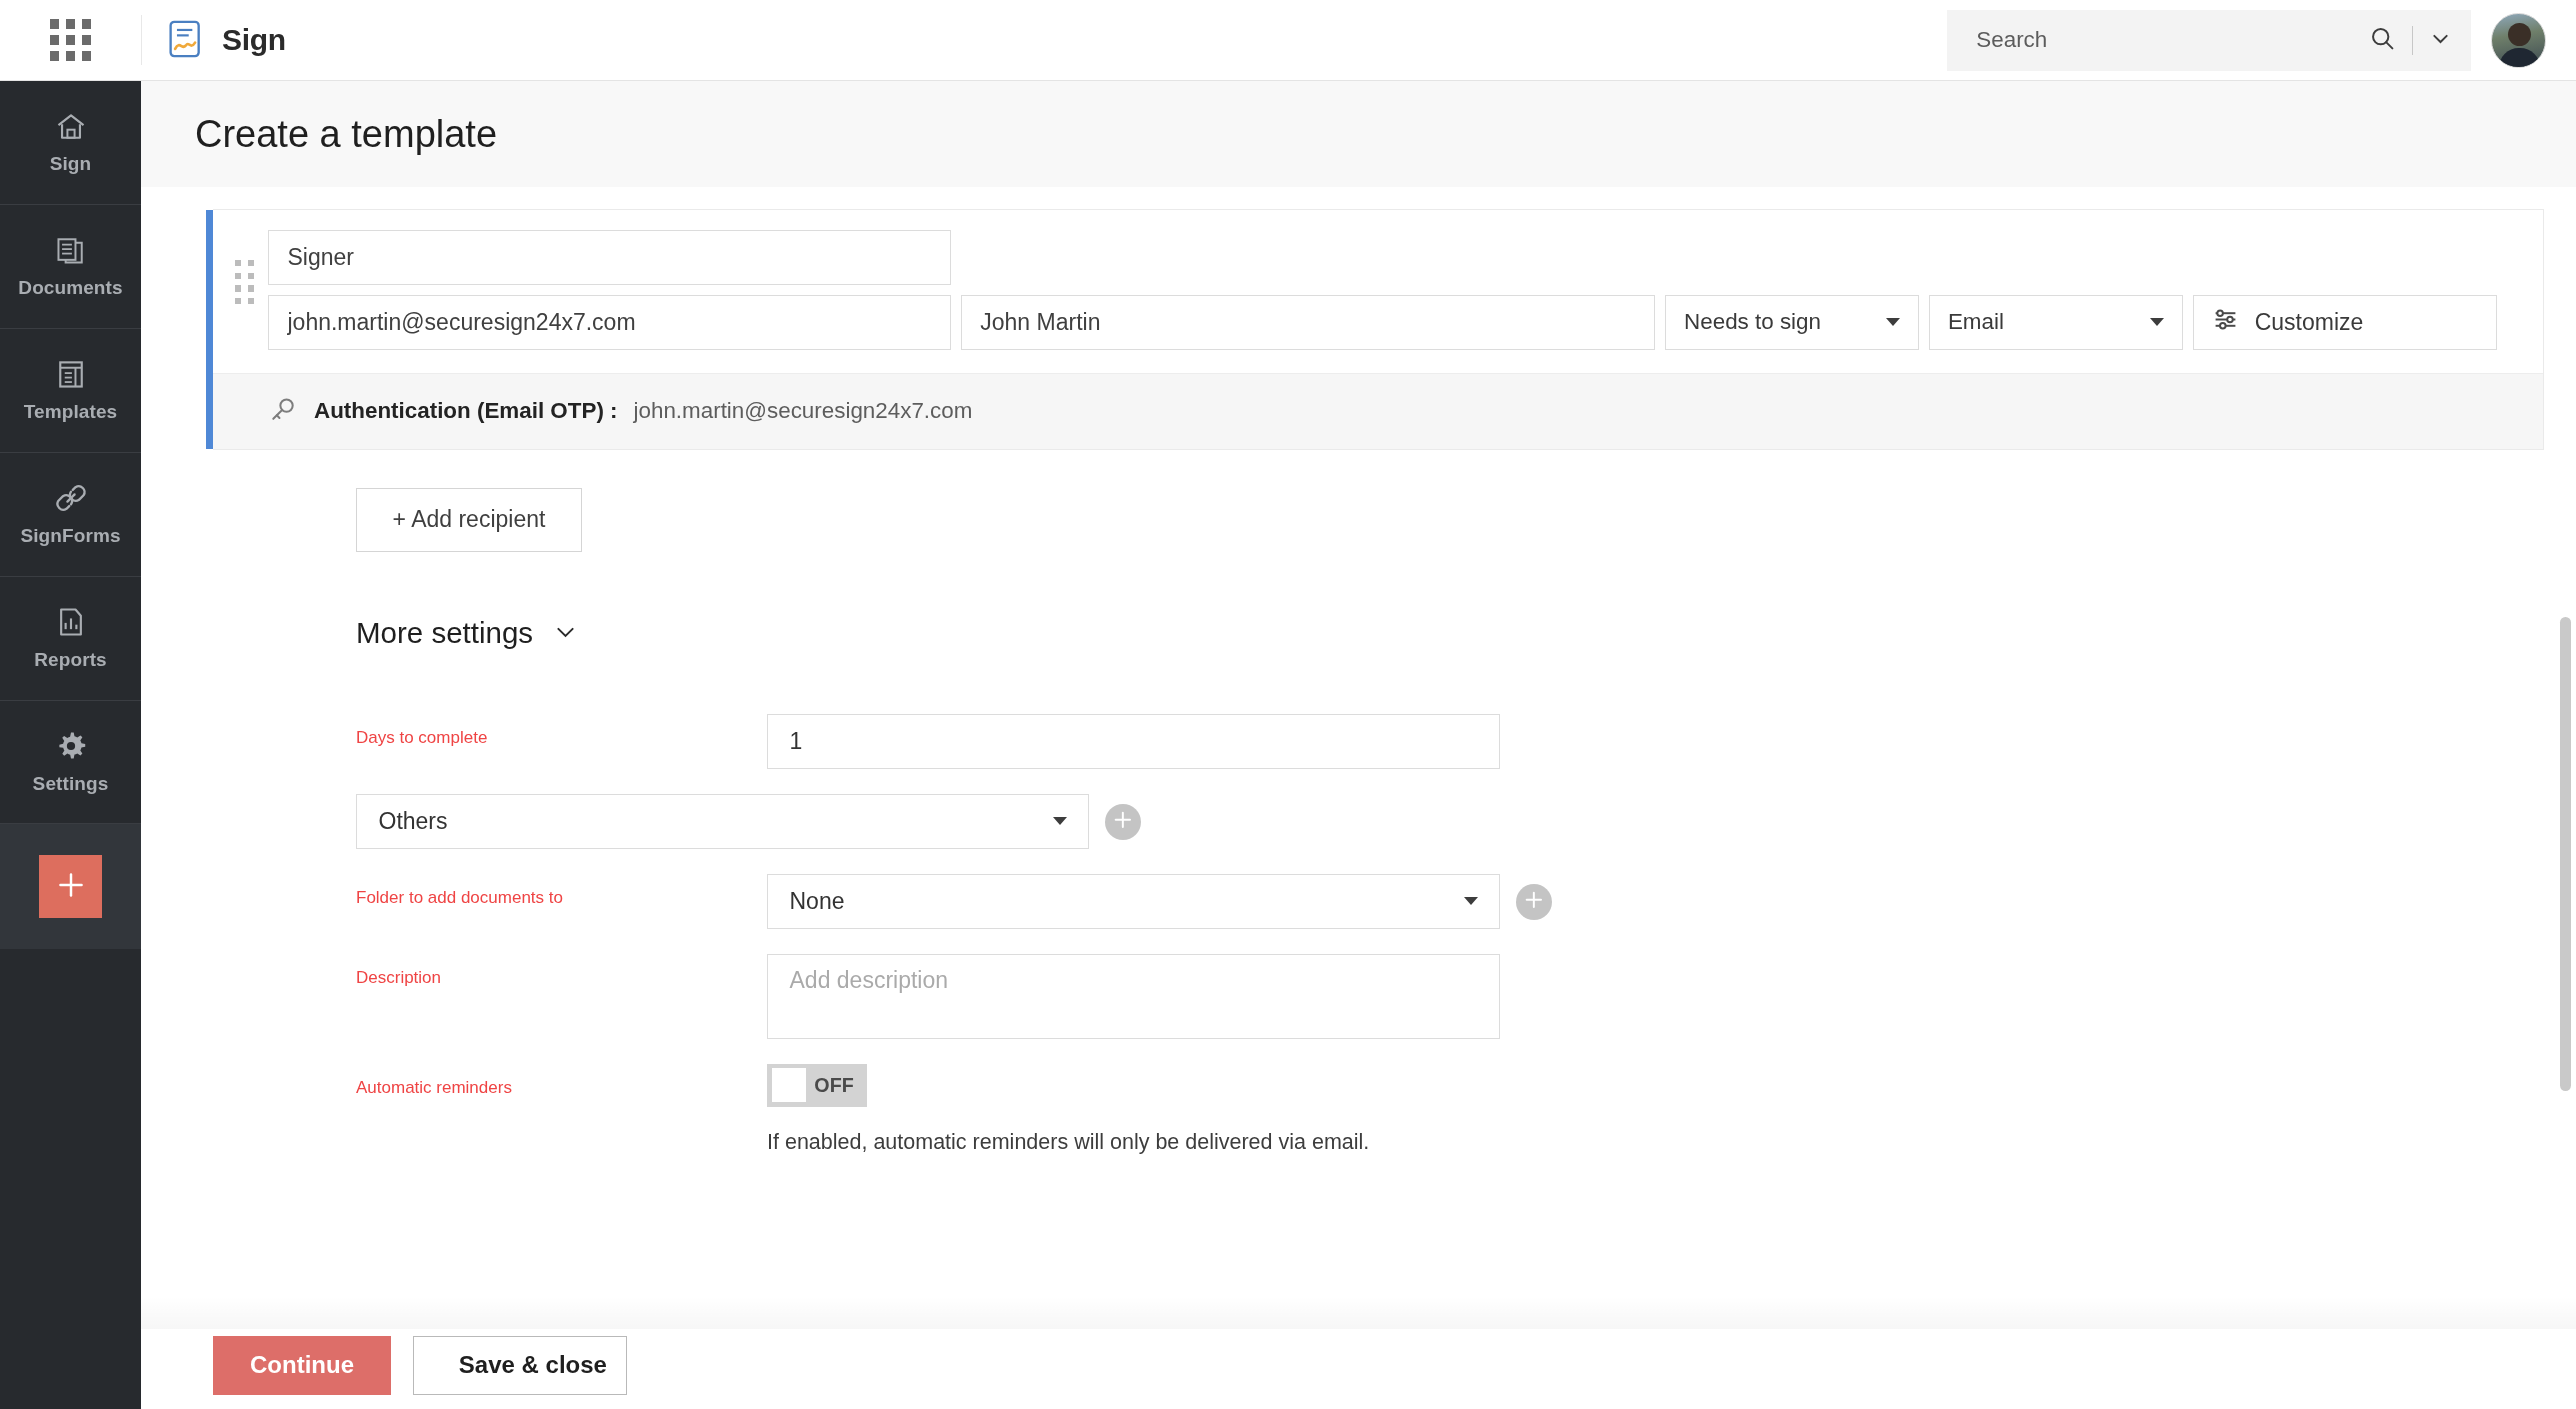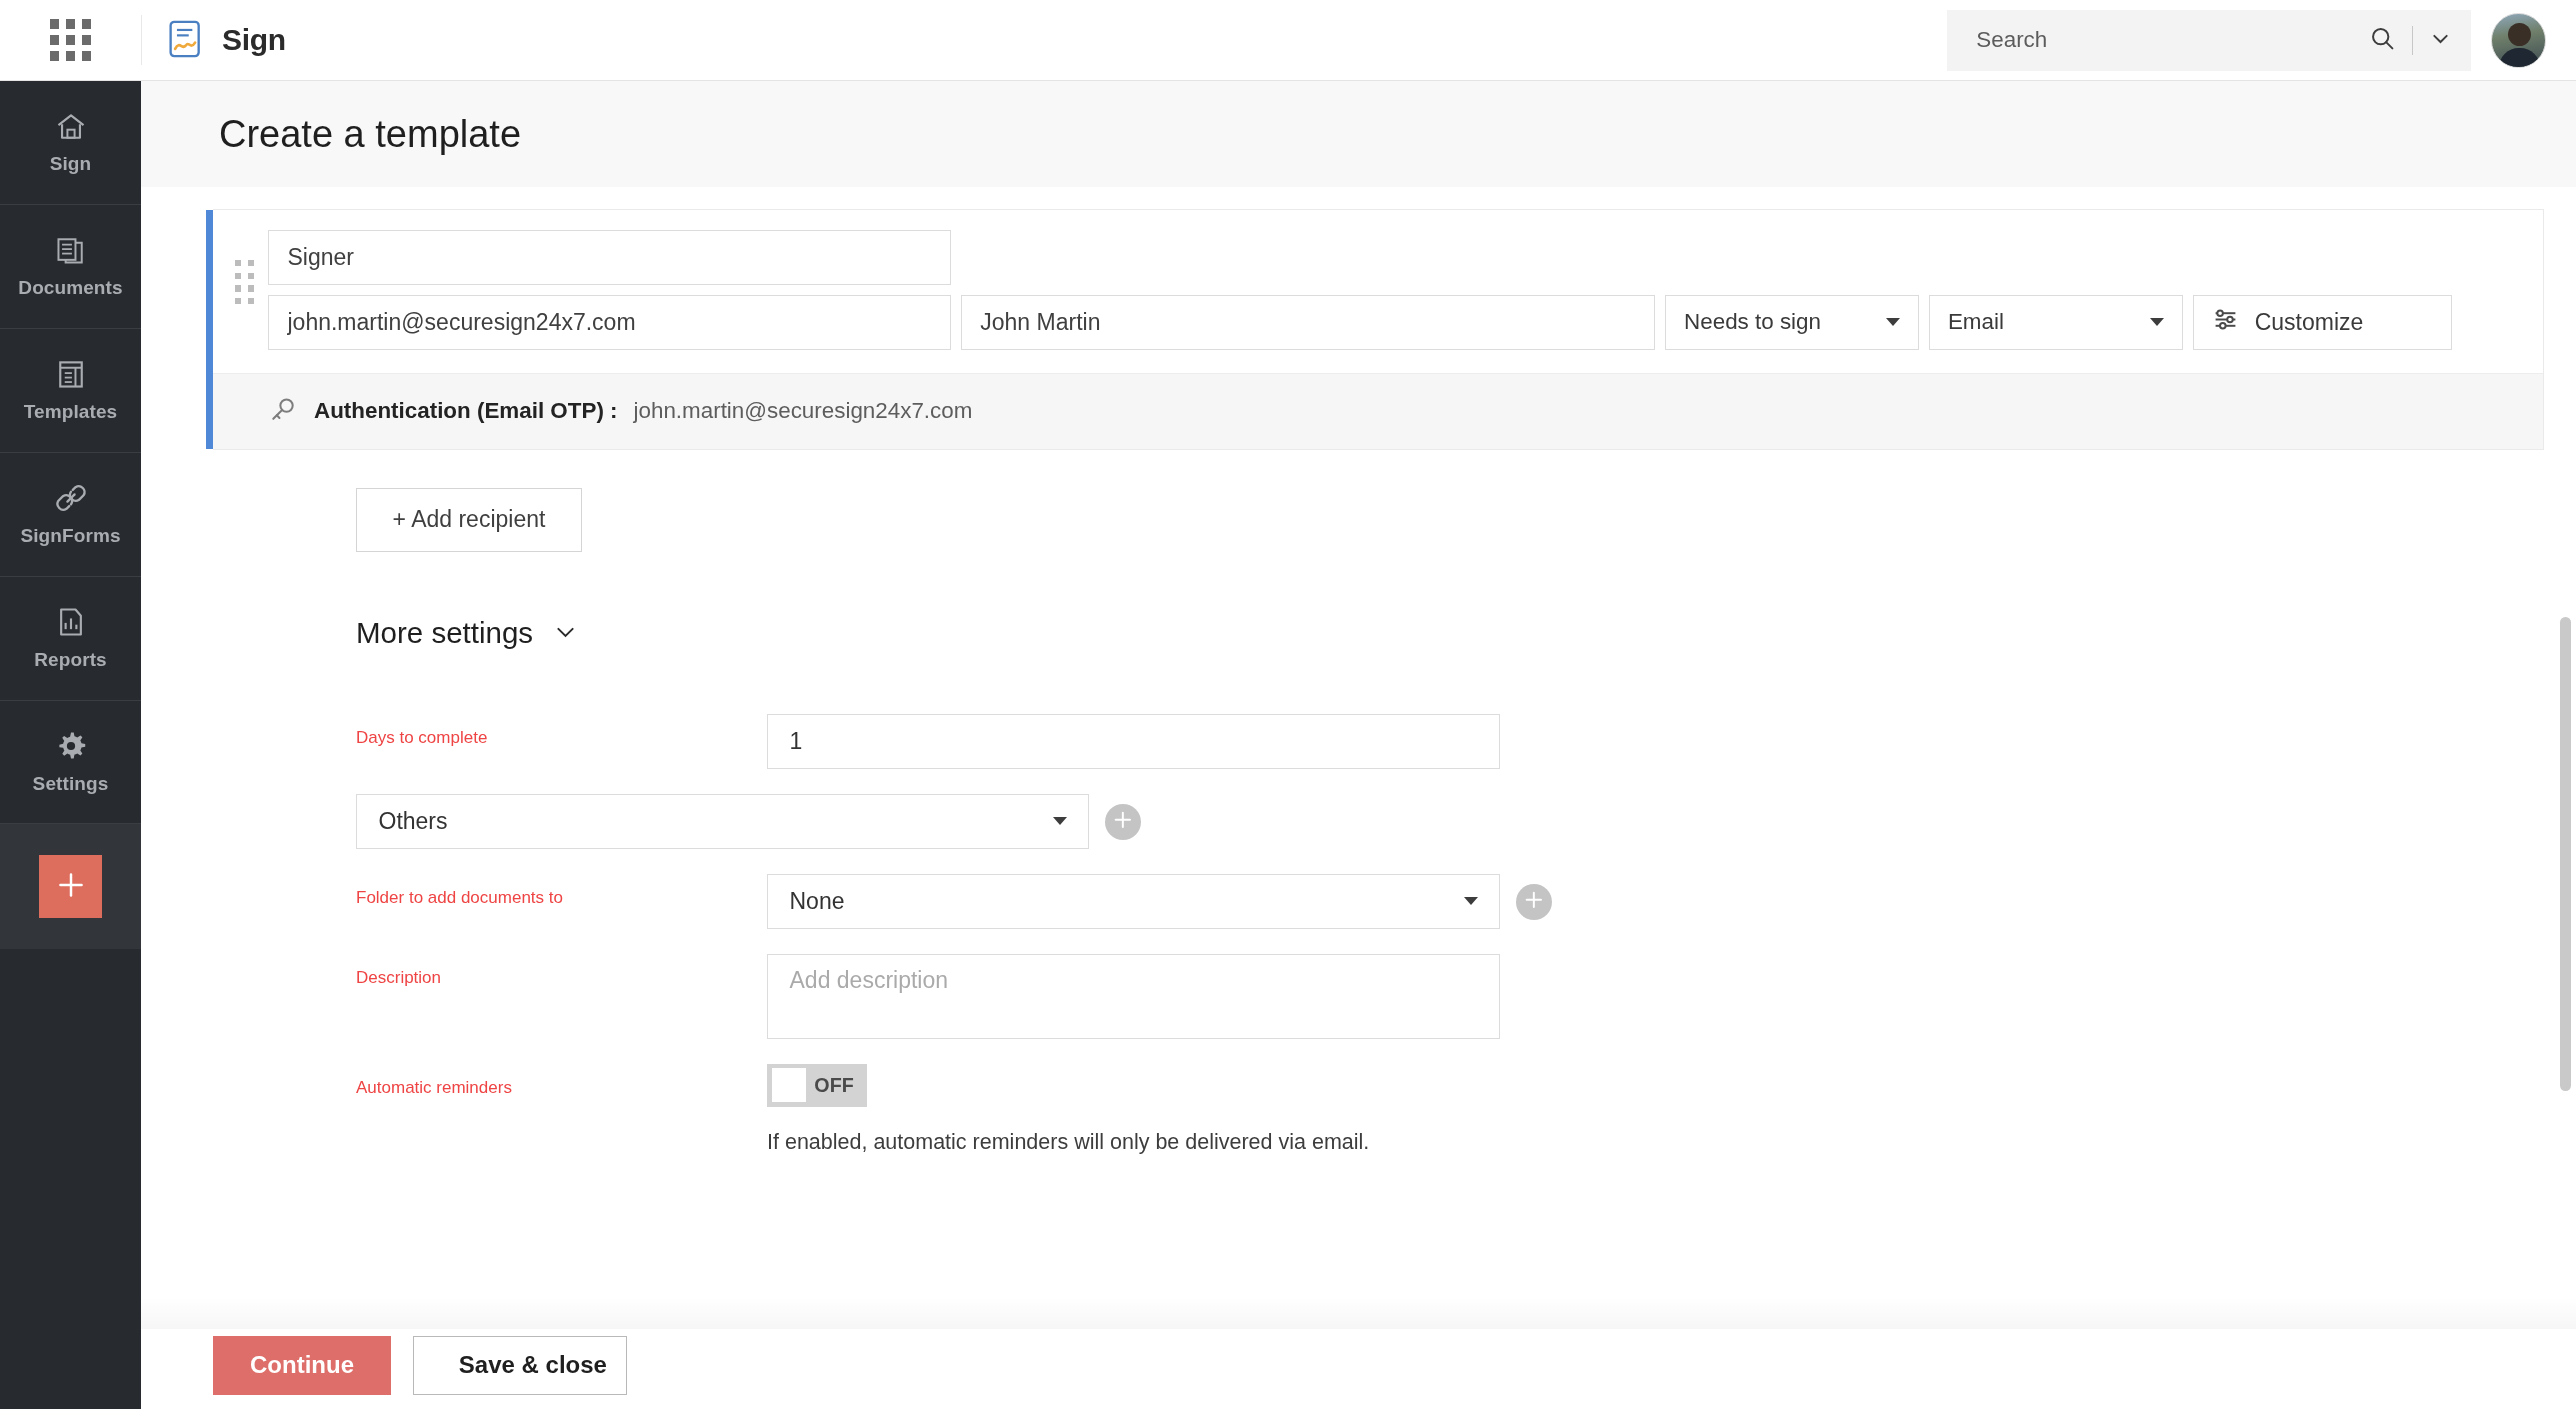--- a/index.html
+++ b/index.html
@@ -104,21 +104,21 @@
   
   .main {
     position: absolute; top: 81px; left: 141px;
     width: 2435px; height: 1328px;
     background: #ffffff;
   }
   .page-header {
     height: 106px;
     background: #f8f8f8;
     display: flex; align-items: center;
-    padding-left: 78px;
+    padding-left: 54px;
   }
   .page-title { font-size: 38px; color: #1f1f1f; font-weight: 400; }
 
   .content {
     position: relative;
     height: 1149px;
     background: #ffffff;
     overflow: hidden;
   }
 
@@ -177,21 +177,21 @@
     transform: translateY(-50%);
     width: 0; height: 0;
     border-left: 7.2px solid transparent;
     border-right: 7.2px solid transparent;
     border-top: 8px solid #3d3d3d;
   }
   .sel-role { width: 254px; }
   .sel-delivery { width: 254px; }
 
   .customize-btn {
-    height: 55px; width: 259px;
+    height: 55px; width: 304px;
     border: 0.9px solid #dcdcdc; background: #fff;
     display: flex; align-items: center; gap: 16px;
     padding: 0 18px; cursor: pointer;
     font-size: 23px; color: #3a3a3a;
   }
 
   .auth-row {
     border-top: 0.9px solid #ededed;
     background: #f6f6f6;
     height: 76px;

